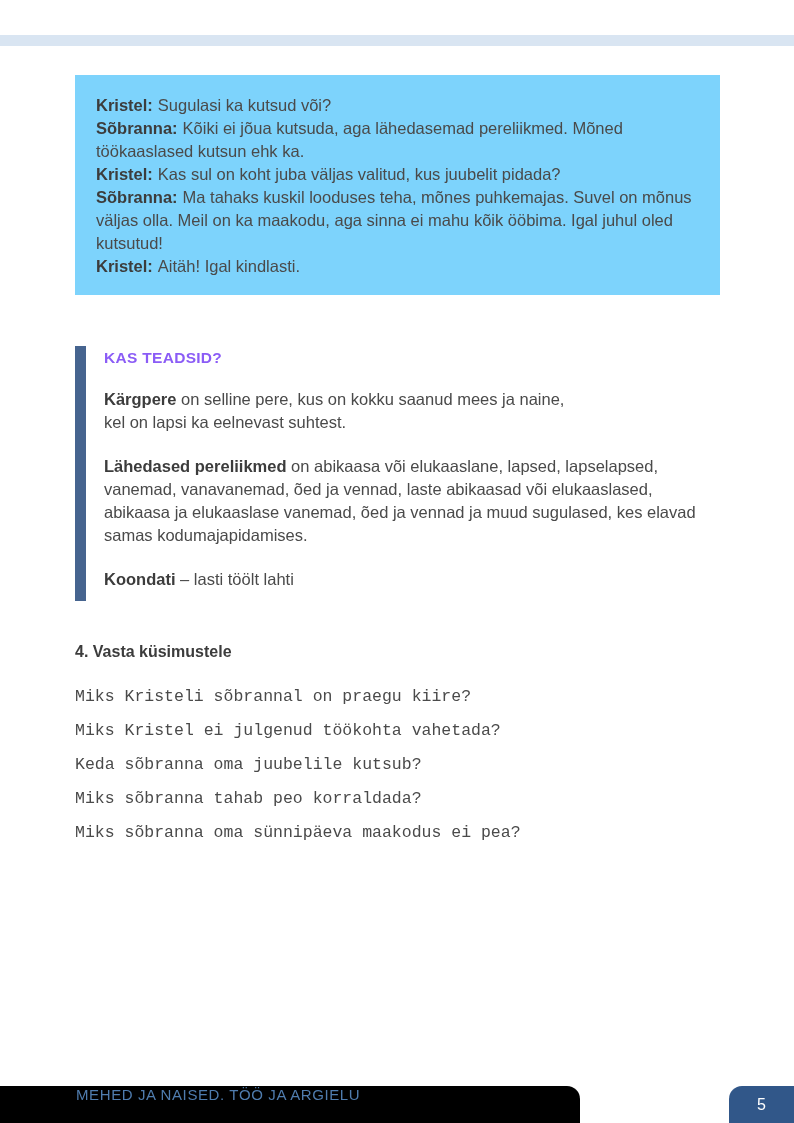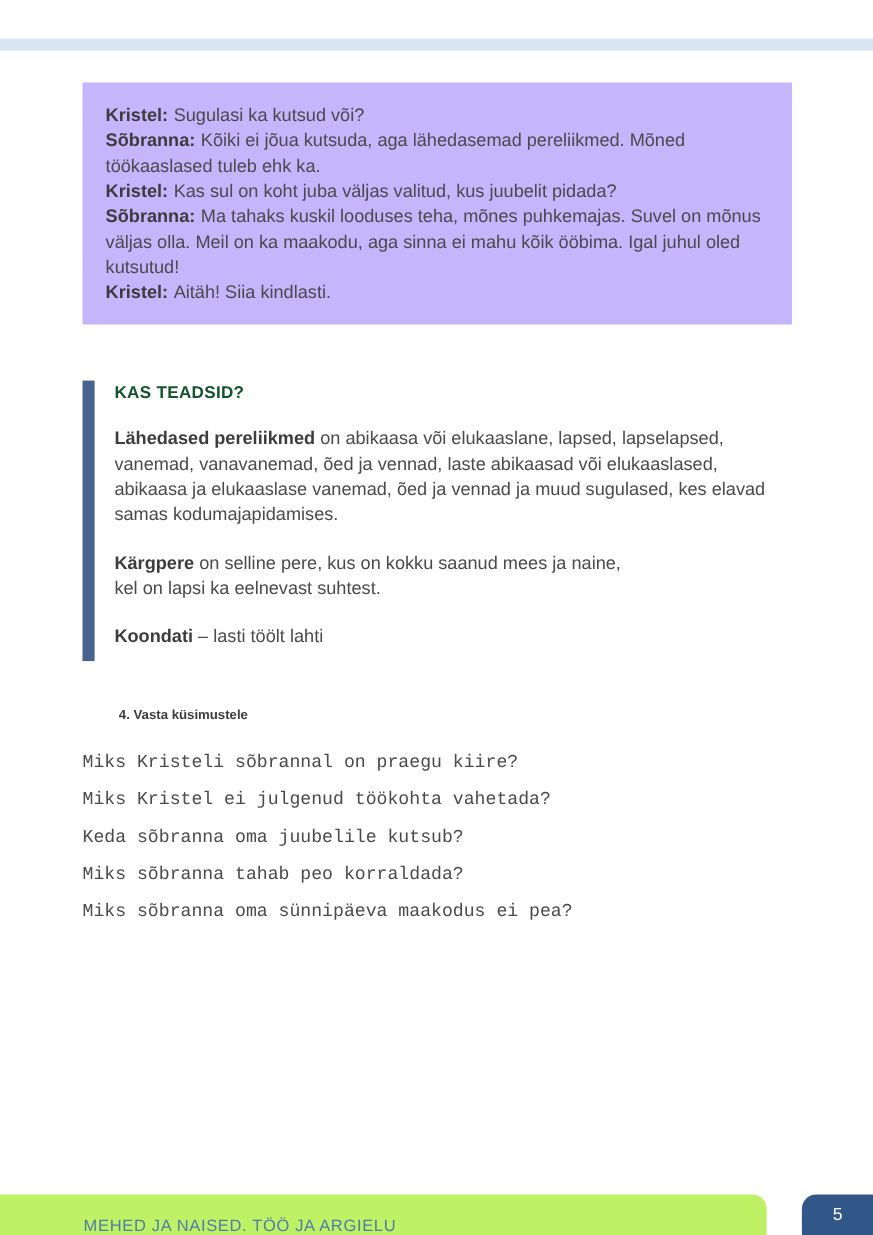--- a/index.html
+++ b/index.html
@@ -13,57 +13,57 @@
   }
   .top-strip {
     position: absolute; top: 35px; left: 0; width: 794px; height: 11px;
     background: #d9e5f2;
   }
   .content {
     position: absolute; top: 75px; left: 75px; width: 645px;
   }
   
   .dialogue-box {
-    background: #c4b5fd;
+    background: #7dd3fc;
     padding: 19px 22px 17px 21px;
     font-size: 16.5px; line-height: 23px;
   }
   .dialogue-line { margin: 0; }
   .dialogue-line strong { color: #3c3c3c; margin-right: 5px; }
   
   .know-box {
     margin-top: 51px;
     border-left: 11px solid #46648f;
     padding: 3px 0 10px 18px;
   }
   .know-title {
-    color: #14532d; font-size: 15.5px; font-weight: bold;
+    color: #8b5cf6; font-size: 15.5px; font-weight: bold;
     letter-spacing: 0.3px;
   }
   .know-entry {
     margin-top: 21px;
     font-size: 16.5px; line-height: 23px;
   }
   .know-entry strong { color: #3c3c3c; }
   .know-entry .entry-text { white-space: pre-line; }
   
   .exercise-heading {
-    font-size: 12px; font-weight: bold; color: #3c3c3c; margin-left: 33px;
+    font-size: 16px; font-weight: bold; color: #3c3c3c;
   }
   .heading-4 { margin-top: 42px; }
   .questions { margin-top: 25px; font-family: Liberation Mono, monospace; }
   .question { font-size: 16.5px; line-height: 22px; margin: 0 0 12px 0; }
   .heading-5 { margin-top: 31px; }
   .note { margin-top: 47px; font-size: 16.5px; line-height: 23px; }
   
   .footer-bar {
-    position: absolute; left: 0; bottom: 0; width: 697px; height: 37px;
-    background: #bef264;
+    position: absolute; left: 0; bottom: 0; width: 580px; height: 37px;
+    background: #000000;
     border-top-right-radius: 13px;
-    display: flex; align-items: flex-end;
+    display: flex; align-items: flex-start;
     padding-left: 76px;
   }
   .footer-title {
     color: #4f7cae; font-size: 15px; letter-spacing: 0.6px;
   }
   .page-box {
     position: absolute; right: 0; bottom: 0; width: 65px; height: 37px;
     background: #315789;
     border-top-left-radius: 13px;
     display: flex; align-items: center; justify-content: center;
@@ -72,31 +72,31 @@
 </style>
 </head>
 <body>
 
 <div class="top-strip"></div>
 
 <div class="content">
 
   <div class="dialogue-box">
     <p class="dialogue-line"><strong>Kristel:</strong><span>Sugulasi ka kutsud või?</span></p>
-    <p class="dialogue-line"><strong>Sõbranna:</strong><span>Kõiki ei jõua kutsuda, aga lähedasemad pereliikmed. Mõned töökaaslased tuleb ehk ka.</span></p>
+    <p class="dialogue-line"><strong>Sõbranna:</strong><span>Kõiki ei jõua kutsuda, aga lähedasemad pereliikmed. Mõned töökaaslased kutsun ehk ka.</span></p>
     <p class="dialogue-line"><strong>Kristel:</strong><span>Kas sul on koht juba väljas valitud, kus juubelit pidada?</span></p>
     <p class="dialogue-line"><strong>Sõbranna:</strong><span>Ma tahaks kuskil looduses teha, mõnes puhkemajas. Suvel on mõnus väljas olla. Meil on ka maakodu, aga sinna ei mahu kõik ööbima. Igal juhul oled kutsutud!</span></p>
-    <p class="dialogue-line"><strong>Kristel:</strong><span>Aitäh! Siia kindlasti.</span></p>
+    <p class="dialogue-line"><strong>Kristel:</strong><span>Aitäh! Igal kindlasti.</span></p>
   </div>
 
   <div class="know-box">
     <div class="know-title">KAS TEADSID?</div>
-    <p class="know-entry"><strong>Lähedased pereliikmed</strong> <span class="entry-text">on abikaasa või elukaaslane, lapsed, lapselapsed, vanemad, vanavanemad, õed ja vennad, laste abikaasad või elukaaslased, abikaasa ja elukaaslase vanemad, õed ja vennad ja muud sugulased, kes elavad samas kodumajapidamises.</span></p>
     <p class="know-entry"><strong>Kärgpere</strong> <span class="entry-text">on selline pere, kus on kokku saanud mees ja naine,
 kel on lapsi ka eelnevast suhtest.</span></p>
+    <p class="know-entry"><strong>Lähedased pereliikmed</strong> <span class="entry-text">on abikaasa või elukaaslane, lapsed, lapselapsed, vanemad, vanavanemad, õed ja vennad, laste abikaasad või elukaaslased, abikaasa ja elukaaslase vanemad, õed ja vennad ja muud sugulased, kes elavad samas kodumajapidamises.</span></p>
     <p class="know-entry"><strong>Koondati</strong> <span class="entry-text">– lasti töölt lahti</span></p>
   </div>
 
   <h4 class="exercise-heading heading-4">4. Vasta küsimustele</h4>
 
   <div class="questions">
     <p class="question">Miks Kristeli sõbrannal on praegu kiire?</p>
     <p class="question">Miks Kristel ei julgenud töökohta vahetada?</p>
     <p class="question">Keda sõbranna oma juubelile kutsub?</p>
     <p class="question">Miks sõbranna tahab peo korraldada?</p>

